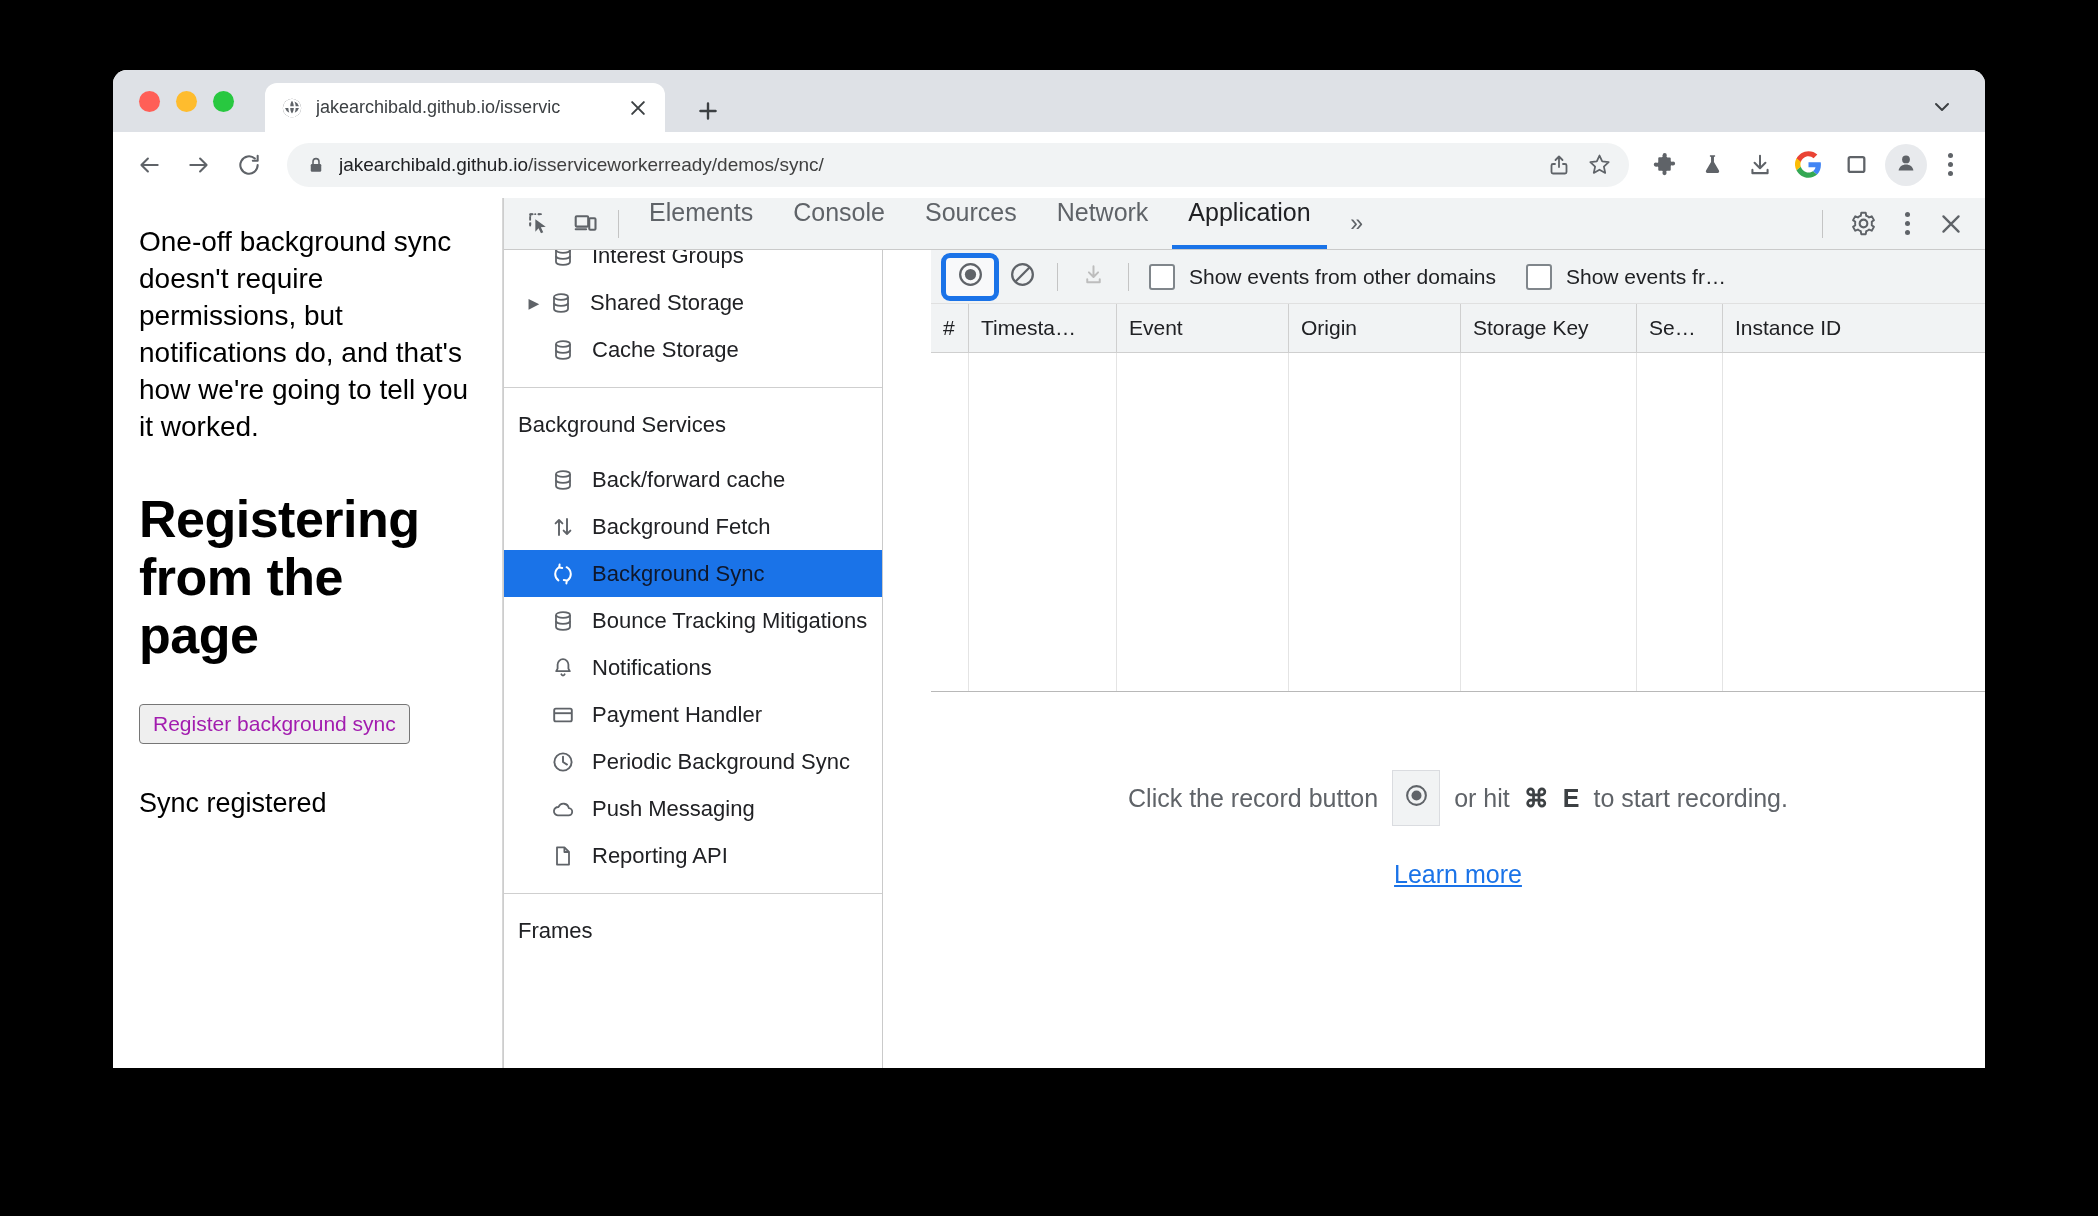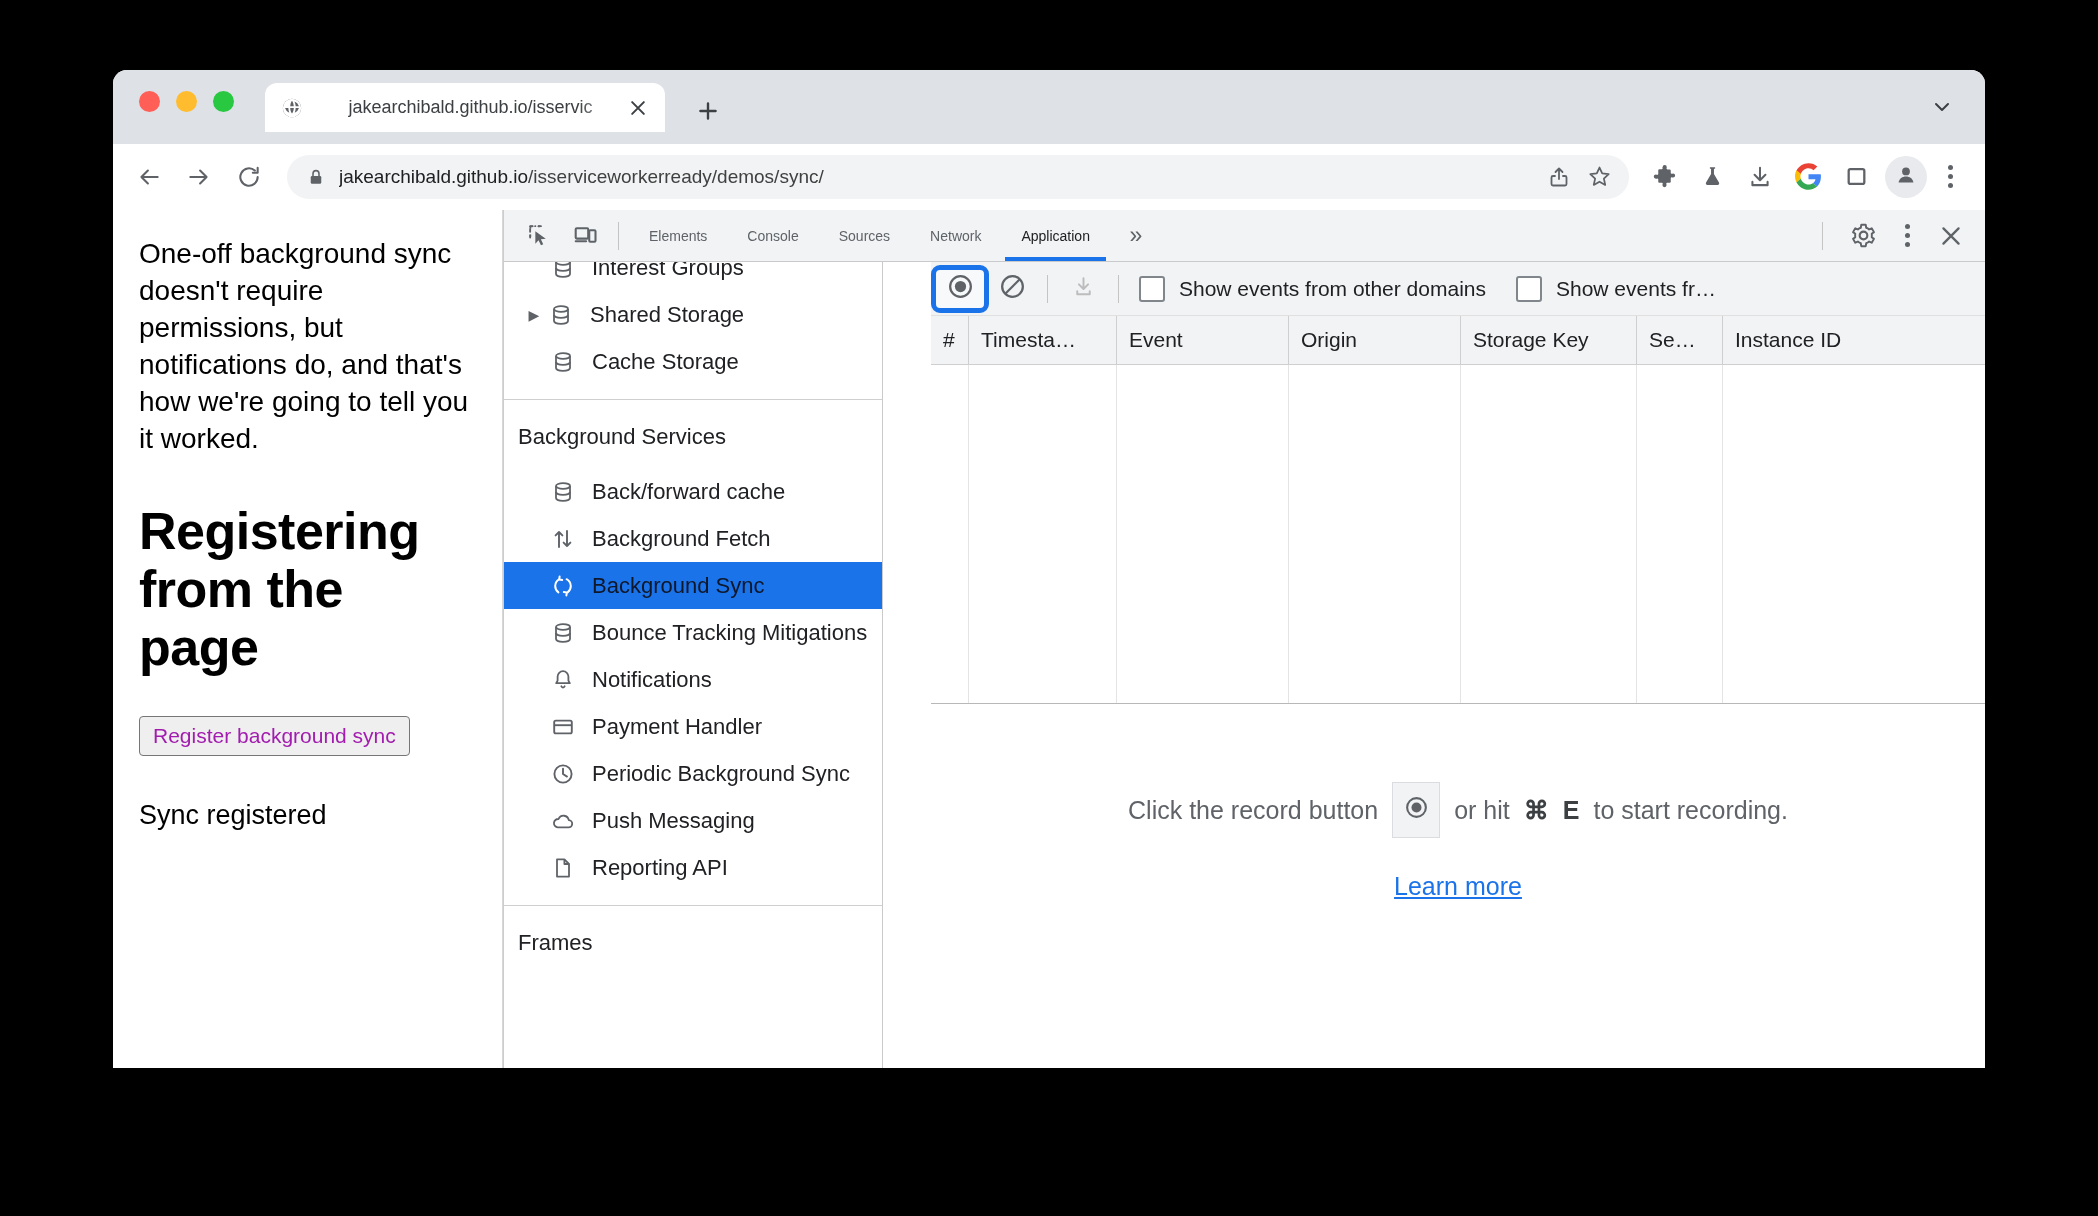--- a/index.html
+++ b/index.html
@@ -18,25 +18,24 @@
     width: 1872px; height: 998px;
     background: #ffffff;
     border-radius: 14px 14px 0 0;
     overflow: hidden;
     box-shadow: 0 10px 40px rgba(0,0,0,0.45);
   }
 
   
   .tabstrip {
     position: relative;
-    height: 74px;
+    height: 62px;
     background: #dee1e6;
     display: flex;
     align-items: flex-end;
-    text-align: center;
   }
   .traffic {
     position: absolute; left: 26px; top: 21px;
     display: flex; gap: 16px; align-items: center;
   }
   .dot { width: 21px; height: 21px; border-radius: 50%; }
   .dot.red { background: #ff5f57; }
   .dot.yellow { background: #febc2e; }
   .dot.green { background: #28c840; }
 
@@ -191,23 +190,23 @@
   .dt-toolicon {
     width: 46px;
     display: flex; align-items: center; justify-content: center;
     color: #5f6368;
   }
   .dt-sep {
     width: 1px; height: 28px; align-self: center;
     background: #c4c4c4; margin: 0 10px;
   }
   .dt-tab {
-    display: flex; align-items: center;
+    display: flex; 
     padding: 0 20px;
-    font-size: 14px; color: #5f6368;
+    font-size: 25px; color: #5f6368;
     position: relative;
     white-space: nowrap;
   }
   .dt-tab.active { color: #202124; }
   .dt-tab.active::after {
     content: ""; position: absolute;
     left: 4px; right: 4px; bottom: 0; height: 4px;
     background: #1a73e8;
   }
   .dt-more {
@@ -277,20 +276,21 @@
   
   .dt-main {
     flex: 1 1 auto; min-width: 0;
     display: flex; flex-direction: column;
     background: #ffffff;
   }
   .bs-toolbar {
     height: 54px; flex: 0 0 auto;
     background: #f1f3f4;
     display: flex; align-items: center;
+    padding-left: 10px;
     box-sizing: border-box;
     border-bottom: 1px solid #e0e0e0;
     overflow: hidden;
   }
   .rec-wrap {
     width: 58px; height: 48px;
     border: 5px solid #1a73e8;
     border-radius: 9px;
     background: #f8f9fa;
     display: flex; align-items: center; justify-content: center;

